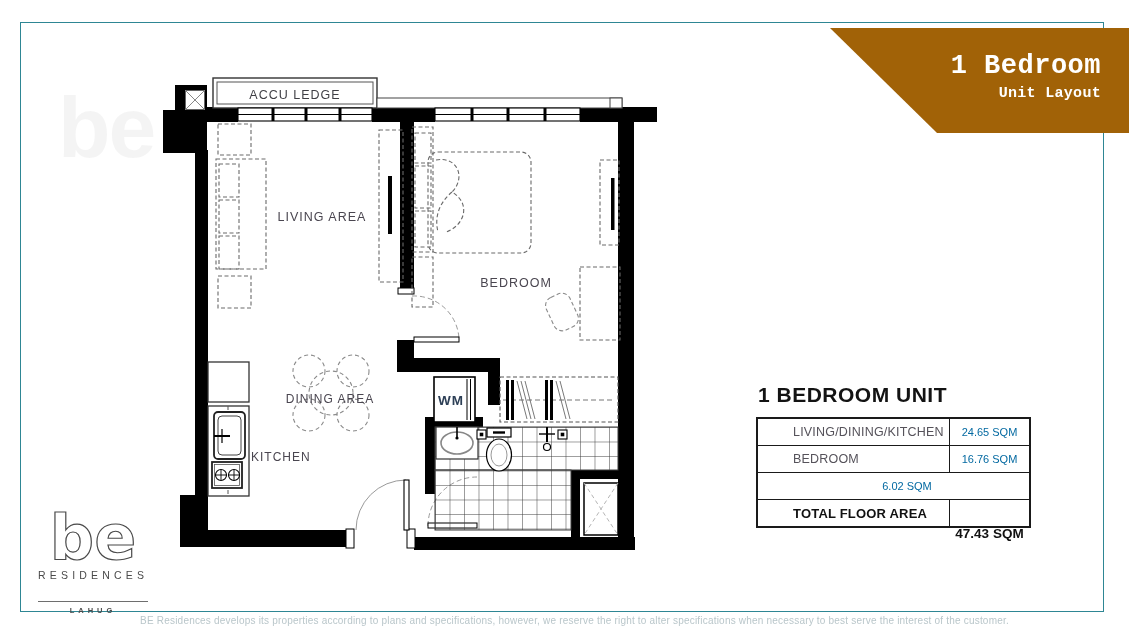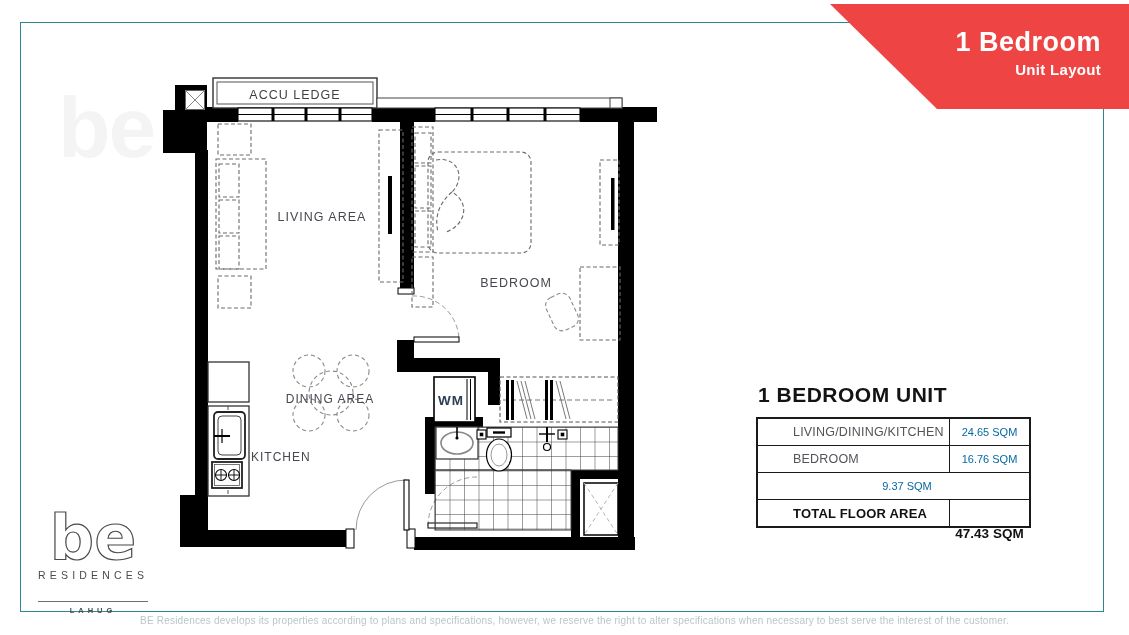--- a/index.html
+++ b/index.html
@@ -1,25 +1,25 @@
 <!DOCTYPE html>
 <html><head>
 <meta charset="utf-8">
 <style>
   html,body{margin:0;padding:0;background:#fff;}
   body{width:1129px;height:635px;position:relative;overflow:hidden;
        font-family:"Liberation Sans",sans-serif;}
   .frame{position:absolute;left:20px;top:22px;width:1084px;height:590px;
          border:1.4px solid #2e8694;box-sizing:border-box;}
   
-  .banner{position:absolute;left:830px;top:4px;width:299px;height:105px;
-          background:#ef4444;
+  .banner{position:absolute;left:830px;top:28px;width:299px;height:105px;
+          background:#a16207;
           clip-path:polygon(0 0,100% 0,100% 100%,35.8% 100%);
           color:#fff;text-align:right;box-sizing:border-box;
-          padding:24px 28px 0 0;}
+          padding:24px 28px 0 0;font-family:Liberation Mono, monospace;}
   .banner .title{font-size:27px;font-weight:bold;letter-spacing:.5px;line-height:1.1;}
   .banner .subtitle{font-size:15px;font-weight:bold;letter-spacing:.3px;margin-top:3px;}
   
   .watermark{position:absolute;left:58px;top:78px;font-size:86px;font-weight:bold;
              color:rgba(0,0,0,0.045);letter-spacing:-2px;}
   
   .plan{position:absolute;left:150px;top:60px;}
   
   .unit-info{position:absolute;left:756px;top:383px;width:275px;}
   .unit-info .ut-title{font-size:21px;font-weight:800;letter-spacing:.5px;color:#131313;
@@ -246,21 +246,21 @@
   <div class="ut-table">
     <div class="ut-row">
       <div class="ut-label">LIVING/DINING/KITCHEN</div>
       <div class="ut-value">24.65 SQM</div>
     </div>
     <div class="ut-row">
       <div class="ut-label">BEDROOM</div>
       <div class="ut-value">16.76 SQM</div>
     </div>
     <div class="ut-row">
-      <div class="ut-value">9.37 SQM</div>
+      <div class="ut-value">6.02 SQM</div>
     </div>
     <div class="ut-row">
       <div class="ut-label">TOTAL FLOOR AREA</div>
       <div class="ut-value">47.43 SQM</div>
     </div>
   </div>
 </div>
 
 <div class="logo">
   <svg width="110" height="66">

